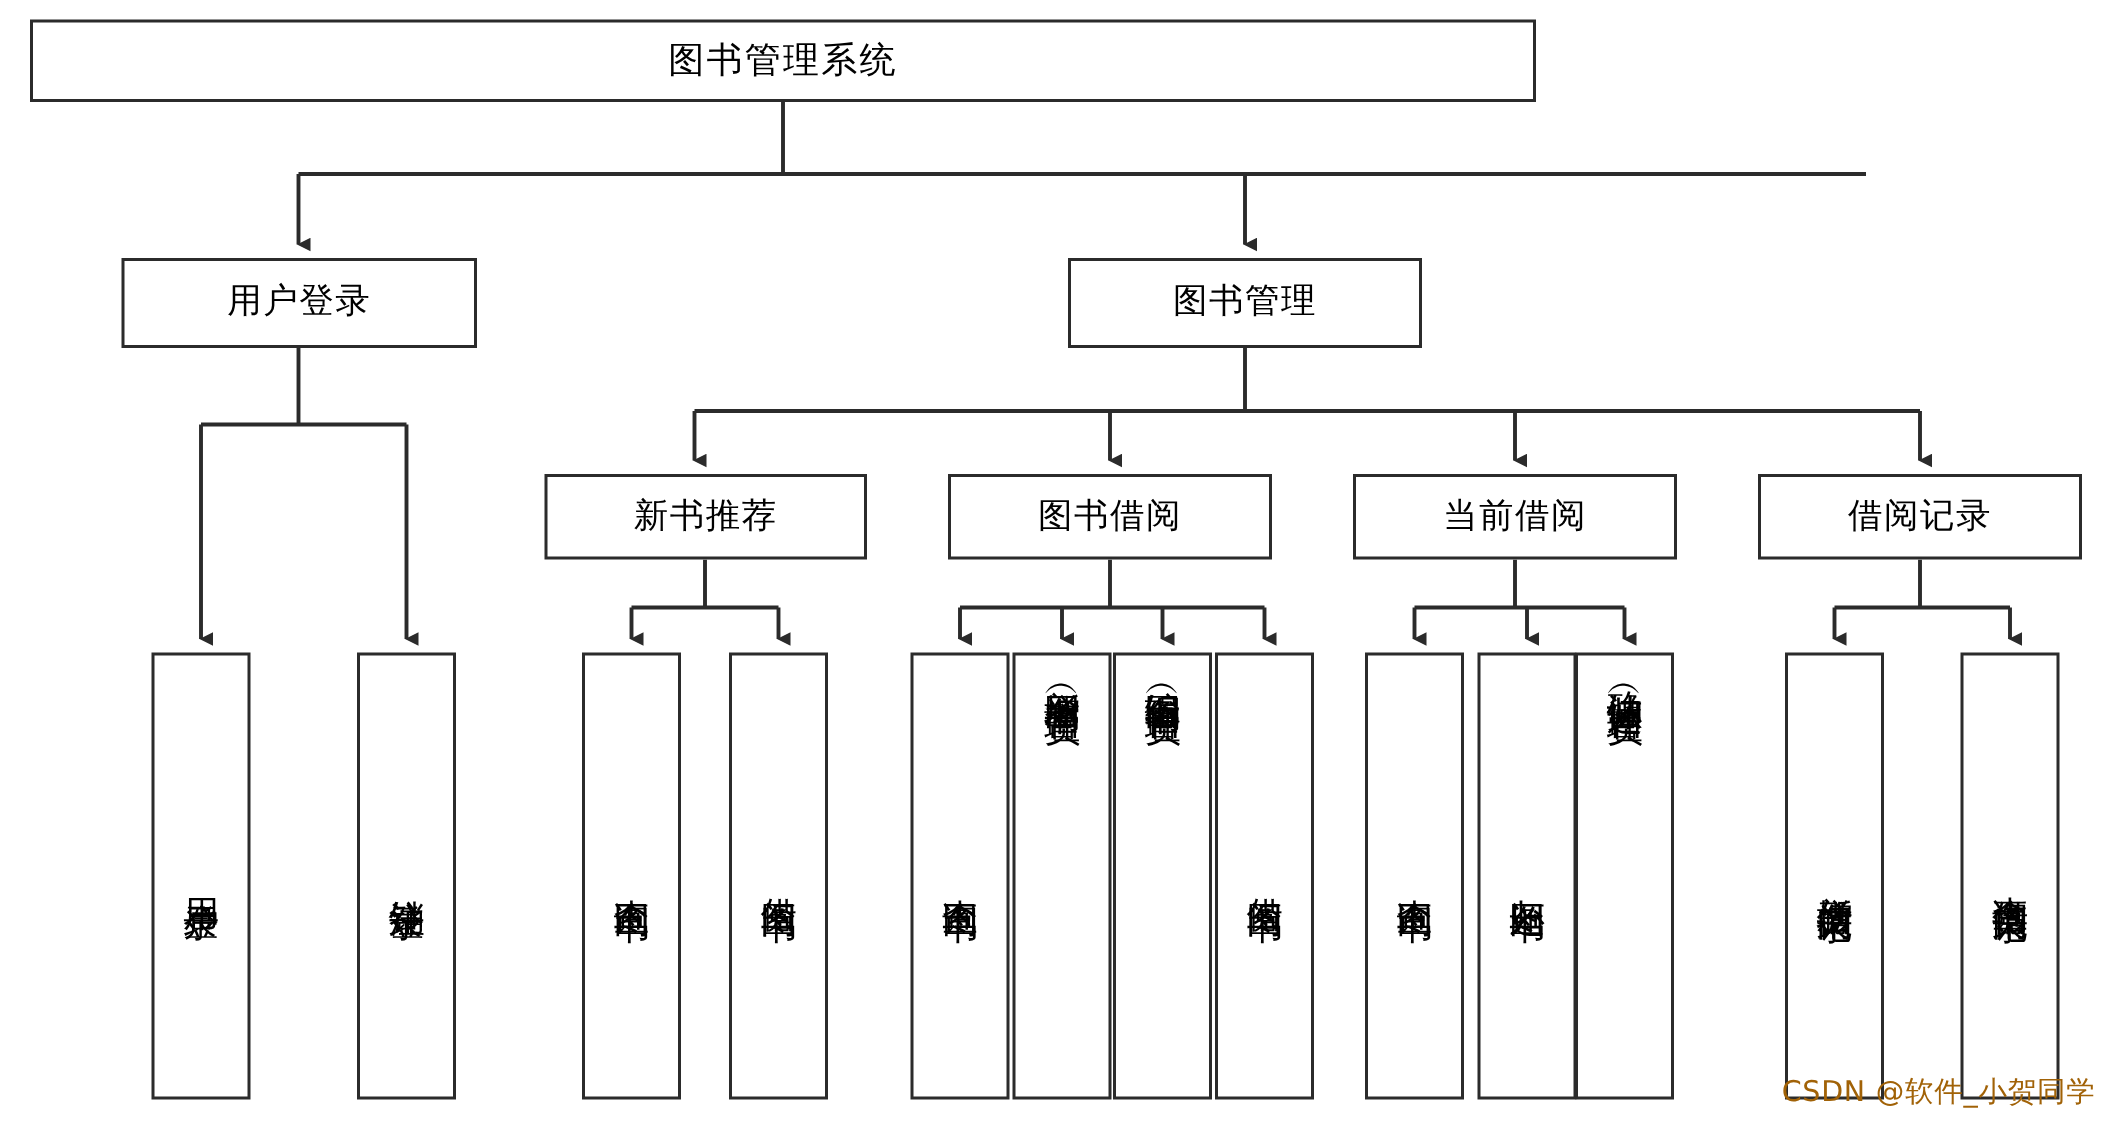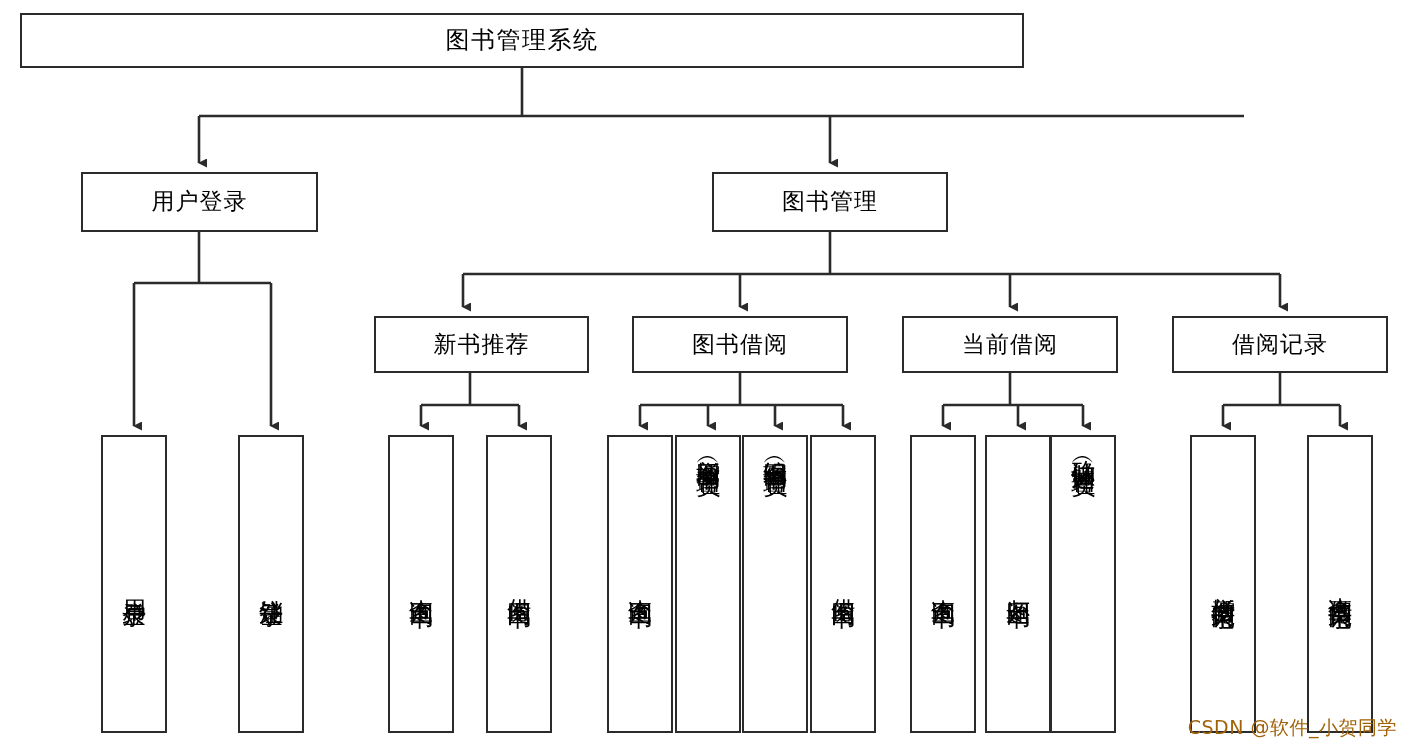--- a/index.html
+++ b/index.html
@@ -134,21 +134,21 @@
     <span>图书管理系统</span>
   </div>
 
   <div class="node node-h" style="left: 81px; top: 172px; width: 237px; height: 60px;">
     <span>用户登录</span>
   </div>
   <div class="node node-h" style="left: 712px; top: 172px; width: 236px; height: 60px; text-align: center;">
     <span>图书管理</span>
   </div>
 
-  <div class="node node-h" style="left: 374px; top: 316px; width: 215px; height: 57px;">
+  <div class="node node-h" style="left: 363px; top: 316px; width: 215px; height: 57px;">
     <span>新书推荐</span>
   </div>
   <div class="node node-h" style="left: 632px; top: 316px; width: 216px; height: 57px; align-items: center;">
     <span>图书借阅</span>
   </div>
   <div class="node node-h" style="left: 902px; top: 316px; width: 216px; height: 57px;">
     <span>当前借阅</span>
   </div>
   <div class="node node-h" style="left: 1172px; top: 316px; width: 216px; height: 57px;">
     <span>借阅记录</span>

